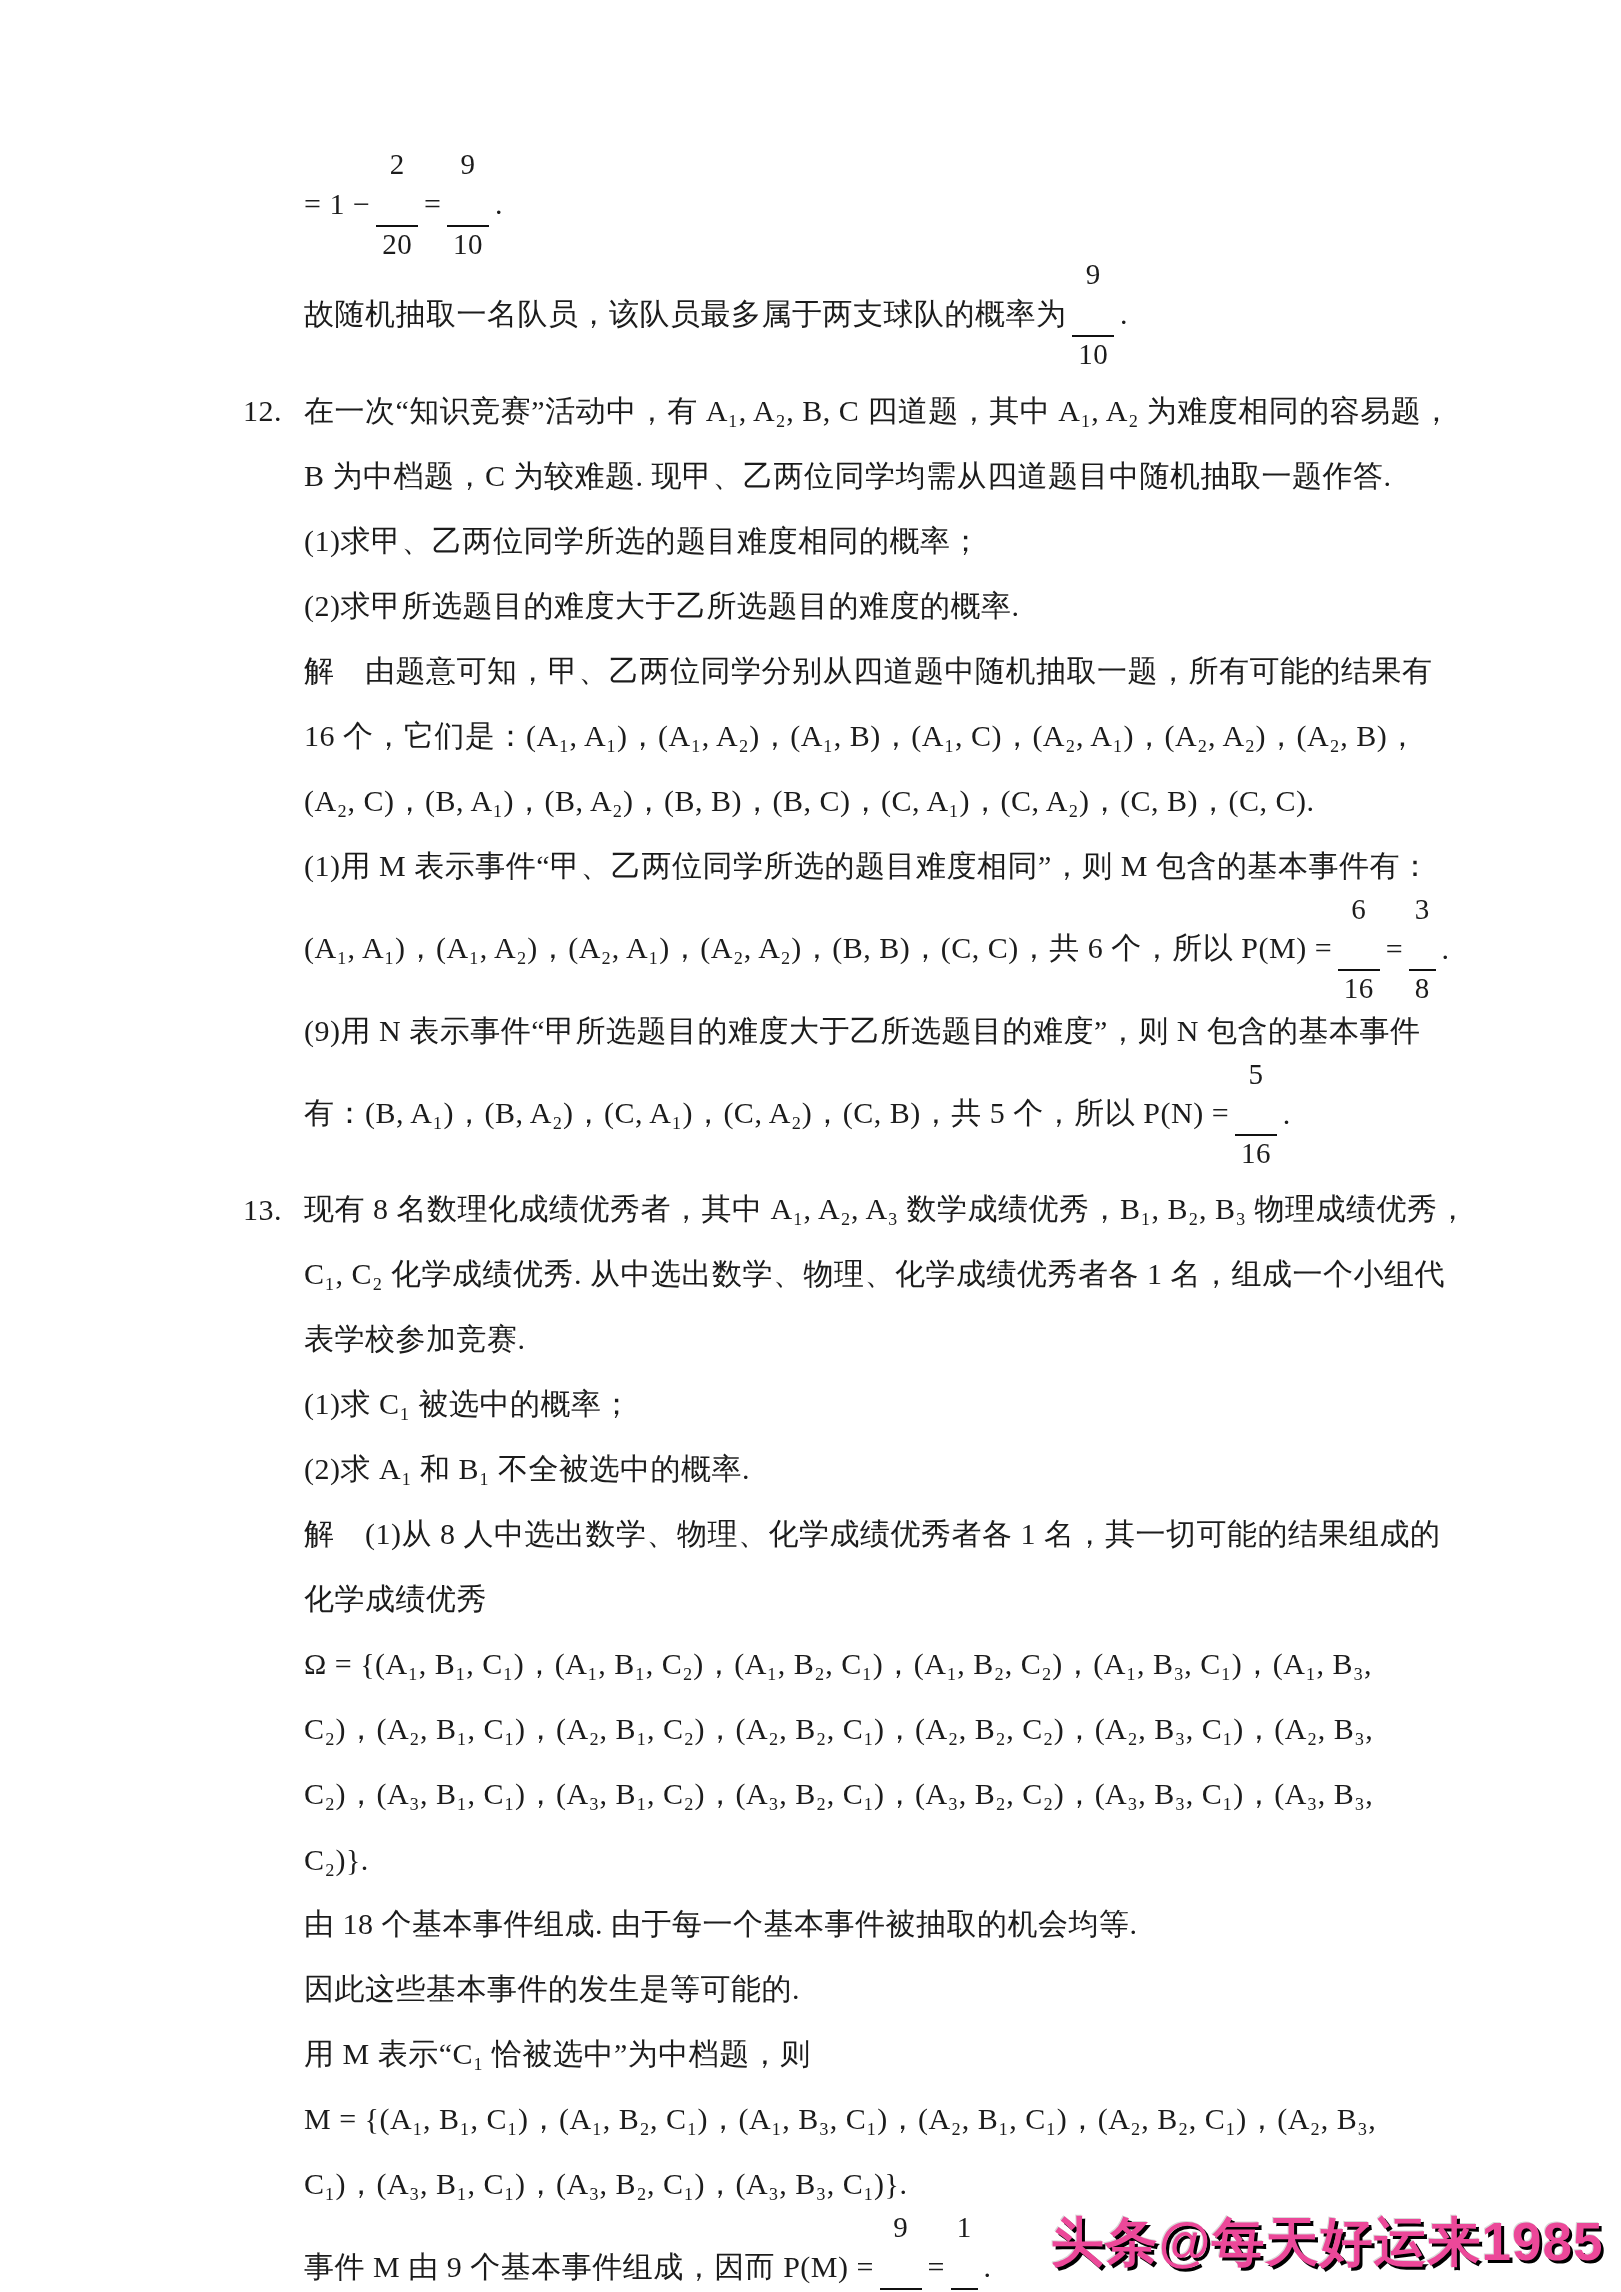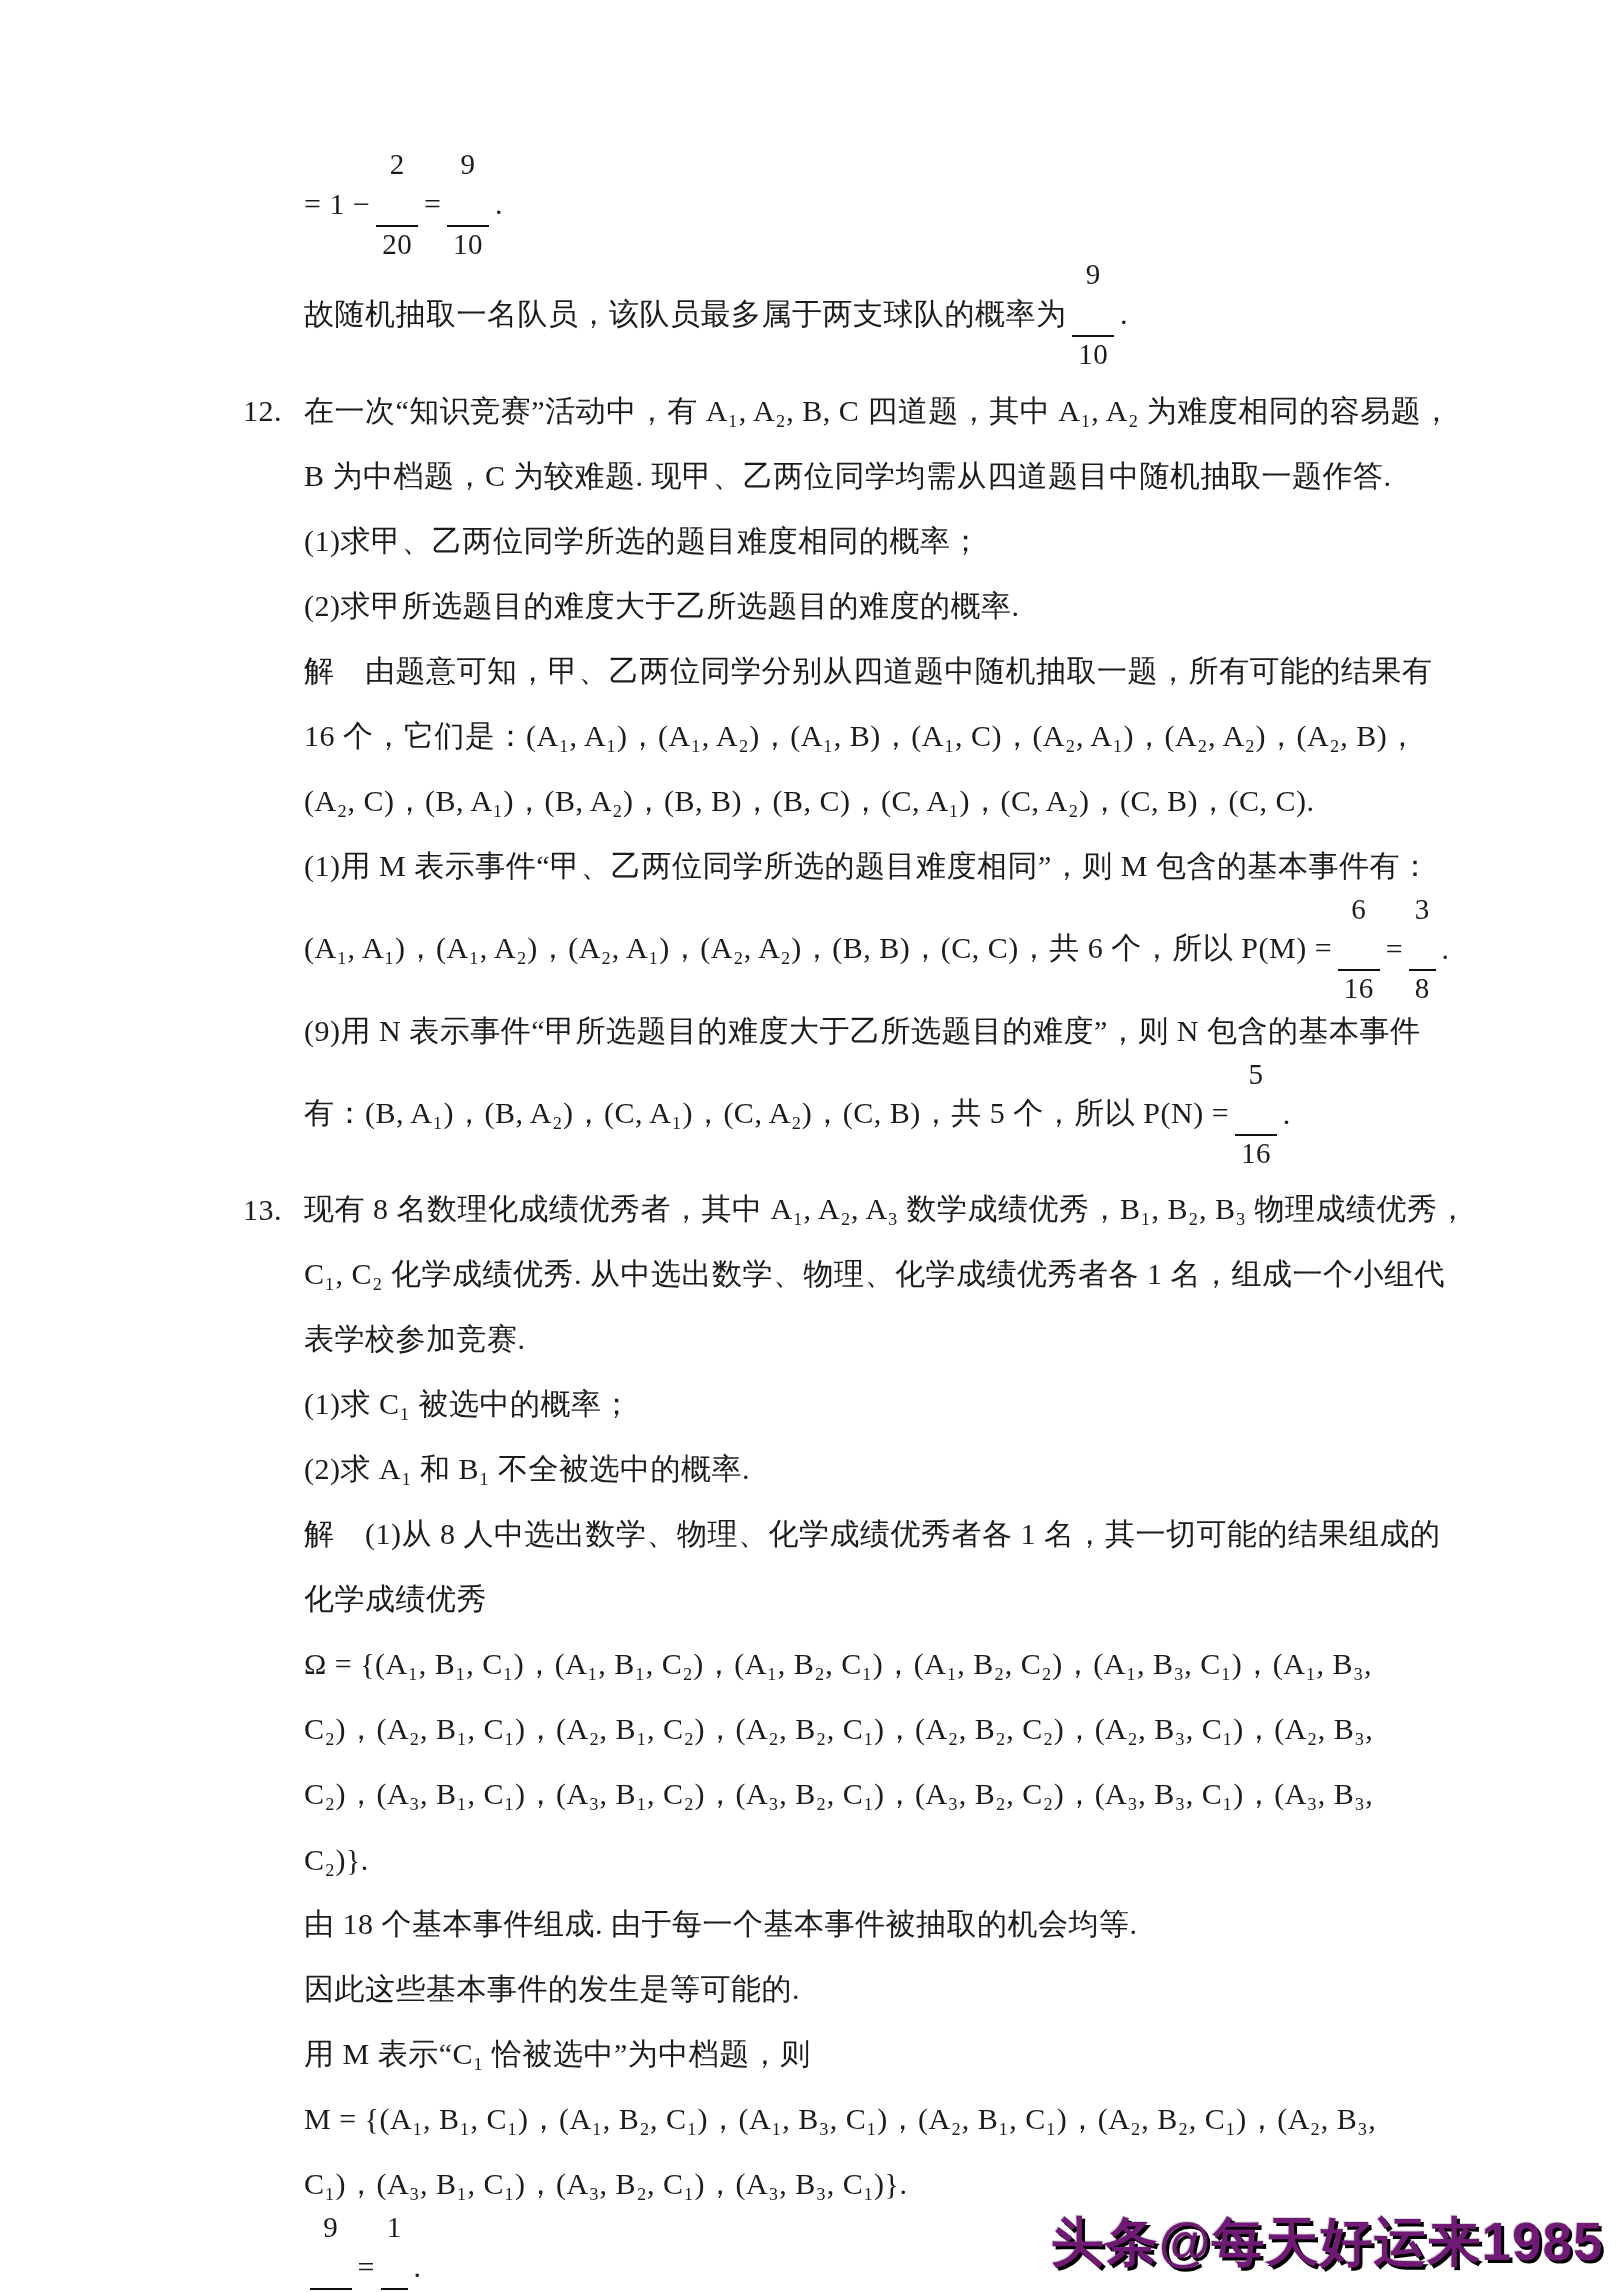--- a/index.html
+++ b/index.html
@@ -46,21 +46,21 @@
   .block { margin-top: 13.7px; }
   .intro-eq { height: 118px; }
   .intro-conc { height: 102px; }
   .watermark {
     position: absolute;
     right: 17.6px;
     bottom: 13.7px;
     font-size: 53px;
     font-weight: bold;
     font-family: "Liberation Sans", "DejaVu Sans", sans-serif;
-    color: #701a75;
+    color: #ec4899;
     text-shadow: 2.9px 2.9px 0 #000000, -1px -1px 0 #d8d8d8;
     letter-spacing: 1px;
   }
 </style>
 </head>
 <body>
 
 <div class="page">
   <div class="content">
 
@@ -137,20 +137,21 @@
       <div class="line">Ω = {(A₁, B₁, C₁)，(A₁, B₁, C₂)，(A₁, B₂, C₁)，(A₁, B₂, C₂)，(A₁, B₃, C₁)，(A₁, B₃,</div>
       <div class="line">C₂)，(A₂, B₁, C₁)，(A₂, B₁, C₂)，(A₂, B₂, C₁)，(A₂, B₂, C₂)，(A₂, B₃, C₁)，(A₂, B₃,</div>
       <div class="line">C₂)，(A₃, B₁, C₁)，(A₃, B₁, C₂)，(A₃, B₂, C₁)，(A₃, B₂, C₂)，(A₃, B₃, C₁)，(A₃, B₃,</div>
       <div class="line">C₂)}.</div>
       <div class="line">由 18 个基本事件组成. 由于每一个基本事件被抽取的机会均等.</div>
       <div class="line">因此这些基本事件的发生是等可能的.</div>
       <div class="line">用 M 表示“C₁ 恰被选中”为中档题，则</div>
       <div class="line">M = {(A₁, B₁, C₁)，(A₁, B₂, C₁)，(A₁, B₃, C₁)，(A₂, B₁, C₁)，(A₂, B₂, C₁)，(A₂, B₃,</div>
       <div class="line">C₁)，(A₃, B₁, C₁)，(A₃, B₂, C₁)，(A₃, B₃, C₁)}.</div>
       <div class="line frac-line">
+        <span>事件 M 由 9 个基本事件组成，因而 P(M) =</span>
         <span class="frac">
             <span class="num">9</span>
             <span class="den">18</span>
           </span>
         <span>=</span>
         <span class="frac">
             <span class="num">1</span>
             <span class="den">2</span>
           </span>
         <span>.</span>

